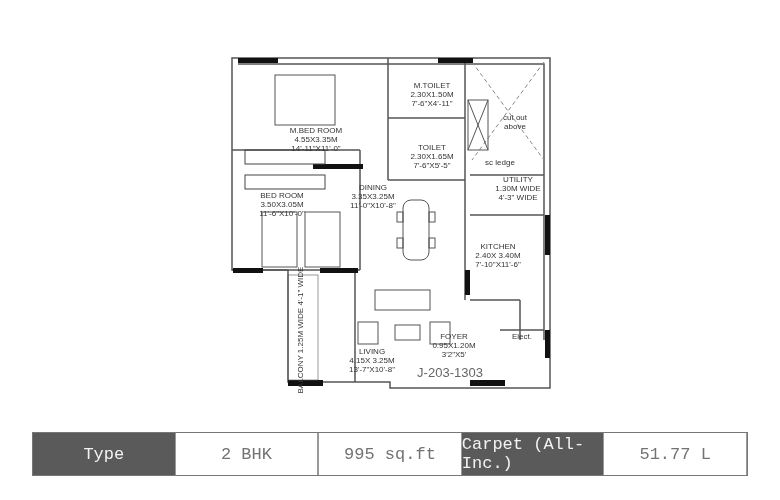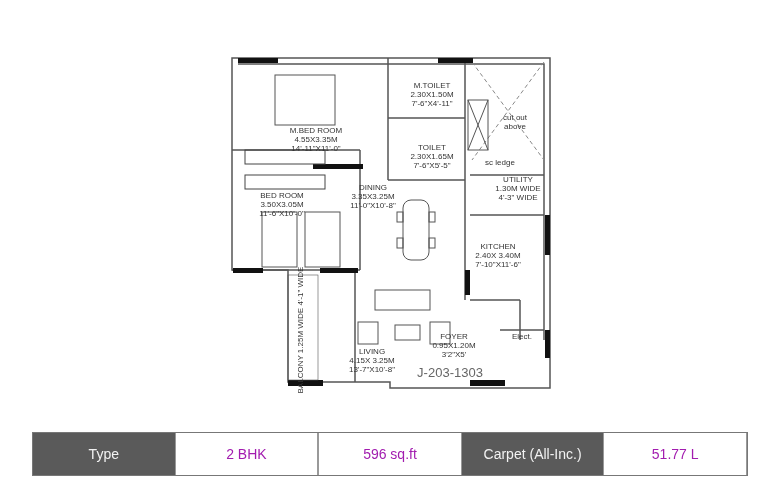--- a/index.html
+++ b/index.html
@@ -1,22 +1,22 @@
 <!DOCTYPE html>
 <html><head>
 <meta charset="utf-8">
 <style>
   html, body { margin: 0; padding: 0; background: #ffffff; }
   body { width: 780px; height: 500px; position: relative; overflow: hidden; font-family: "Liberation Sans", sans-serif; }
   .plan { position: absolute; left: 0; top: 0; width: 780px; height: 420px; }
   .lbl { font-family: "Liberation Sans", sans-serif; fill: #333; font-size: 8px; text-anchor: middle; }
   .spec-table { position: absolute; left: 32px; top: 432px; width: 716px; height: 44px; display: flex; border: 1px solid #777; box-sizing: border-box; }
-  .cell { flex: 1; display: flex; align-items: center; justify-content: center; font-size: 14px; box-sizing: border-box; }
+  .cell { flex: 1; display: flex; align-items: center; justify-content: center; font-size: 17px; box-sizing: border-box; font-family: Liberation Mono, monospace; }
   .cell.head { background: #5a5a5a; color: #f2f2f2; }
-  .cell.val { background: #ffffff; color: #a21caf; border-left: 1px solid #999; border-right: 1px solid #999; }
+  .cell.val { background: #ffffff; color: #737373; border-left: 1px solid #999; border-right: 1px solid #999; }
 </style>
 </head>
 <body>
 
 <svg class="plan" viewBox="0 0 780 420" xmlns="http://www.w3.org/2000/svg">
 
   <g stroke="#555" fill="none" stroke-width="1.5">
     <path d="M232 58 H550 V388 H390 V382 H288 V270 H232 Z"></path>
     <path d="M238 64 H544 V340"></path>
     <line x1="388" y1="58" x2="388" y2="180"></line>
@@ -119,16 +119,16 @@
     <text x="454" y="357">3'2"X5'</text>
     <text x="522" y="339">Elect.</text>
     <text x="303" y="330" transform="rotate(-90 303 330)">BALCONY 1.25M WIDE 4'-1" WIDE</text>
     <text x="450" y="377" style="font-size:13px; fill:#666;">J-203-1303</text>
   </g>
 </svg>
 
 <div class="spec-table">
   <div class="cell head">Type</div>
   <div class="cell val">2 BHK</div>
-  <div class="cell val">596 sq.ft</div>
+  <div class="cell val">995 sq.ft</div>
   <div class="cell head">Carpet (All-Inc.)</div>
   <div class="cell val">51.77 L</div>
 </div>
 
 </body></html>

